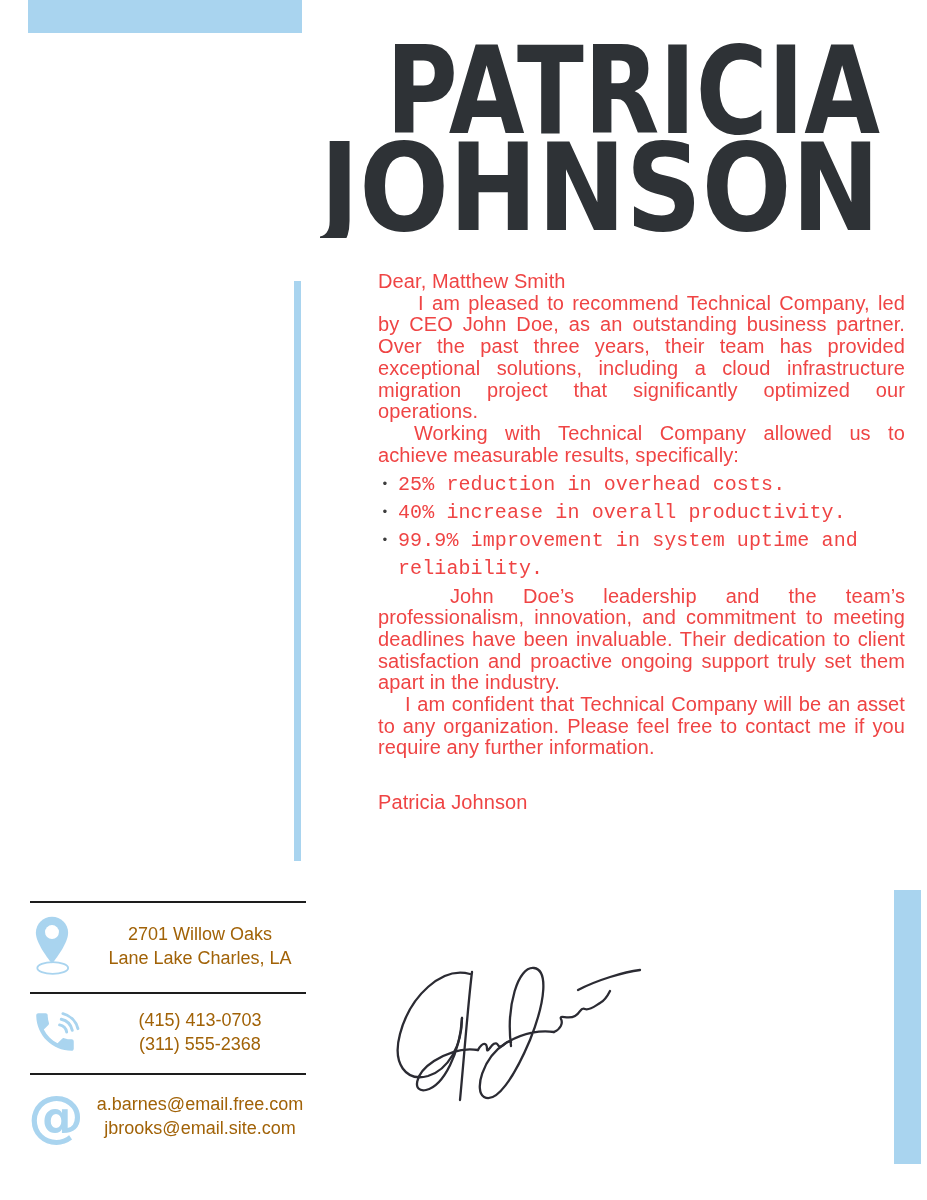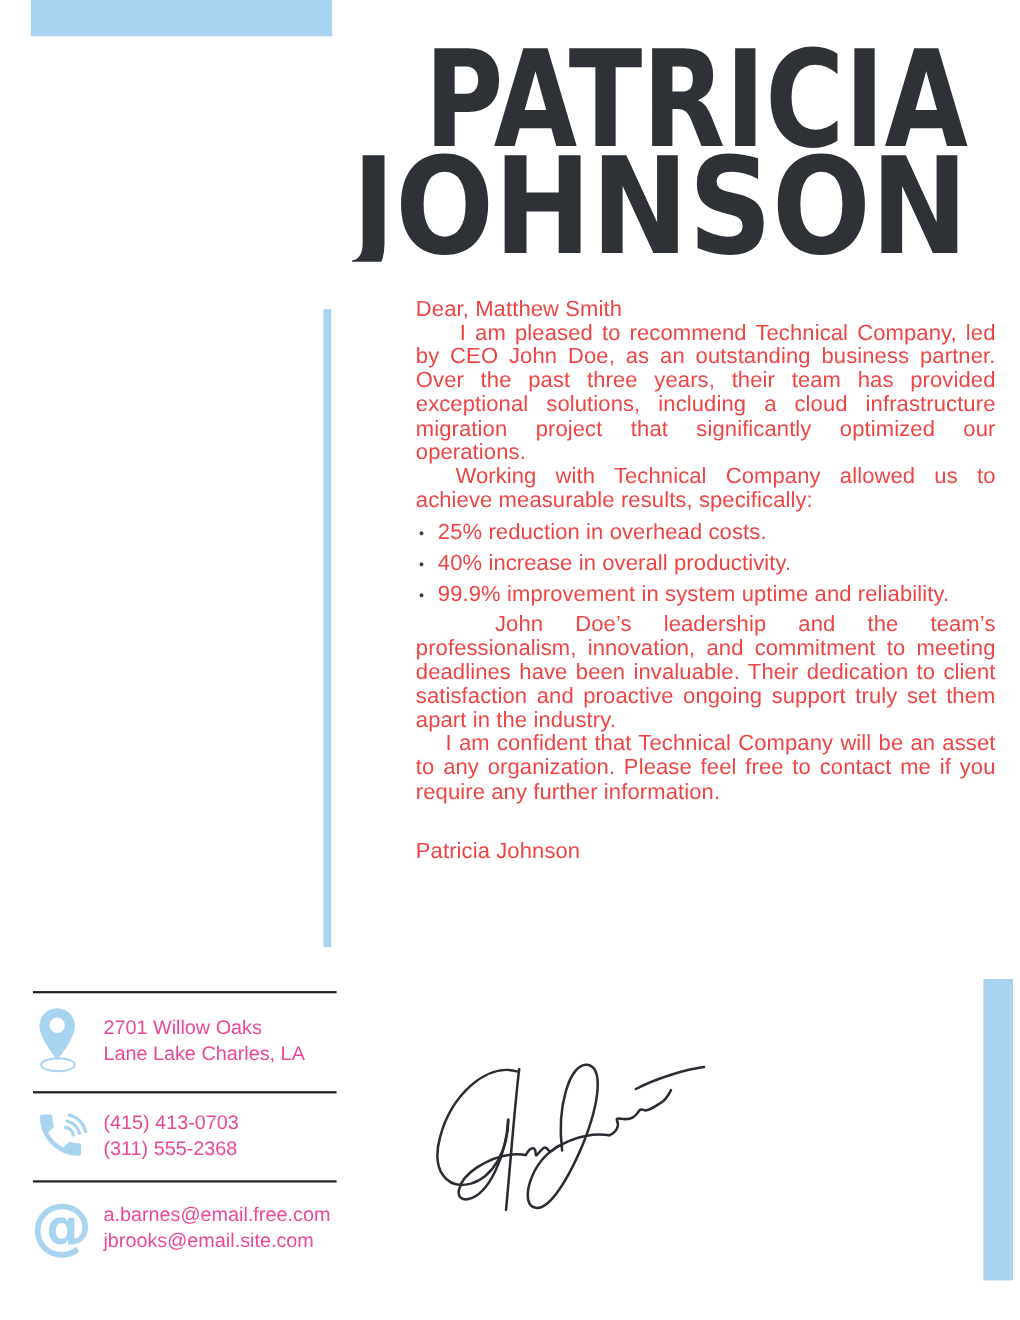--- a/index.html
+++ b/index.html
@@ -54,20 +54,21 @@
   .letter p { margin: 0; text-align: justify; }
   .salutation { text-align: left; }
   .para-intro { margin-top: 35px; text-indent: 40px; }
   .para-results { text-indent: 36px; }
   ul.bullets { list-style: none; margin: 5px 0 3px 0; padding: 0; }
   ul.bullets li {
     position: relative;
     padding-left: 20px;
     line-height: 27.8px;
     text-align: left;
+    font-family: Liberation Mono, monospace;
   }
   ul.bullets li::before {
     content: "\2022";
     position: absolute;
     left: 3px; top: 0;
     font-size: 13px;
     line-height: 27.8px;
     color: #3d3d3d;
   }
   .para-leadership { text-indent: 72px; }
@@ -85,24 +86,24 @@
   }
   .contact-block {
     display: flex;
     align-items: center;
     border-top: 2px solid #1d1d1d;
     padding: 12px 0 15px 0;
   }
   .contact-icon { flex: 0 0 64px; display: flex; align-items: center; }
   .contact-lines {
     flex: 1;
-    text-align: left;
+    text-align: center;
     font-size: 18px;
     line-height: 24px;
-    color: #ec4899;
+    color: #a16207;
   }
   .at-glyph {
     display: block;
     font-family: "DejaVu Sans", sans-serif;
     font-weight: bold;
     font-size: 56px;
     line-height: 58px;
     color: #a9d4ef;
     margin-left: -2px;
   }

